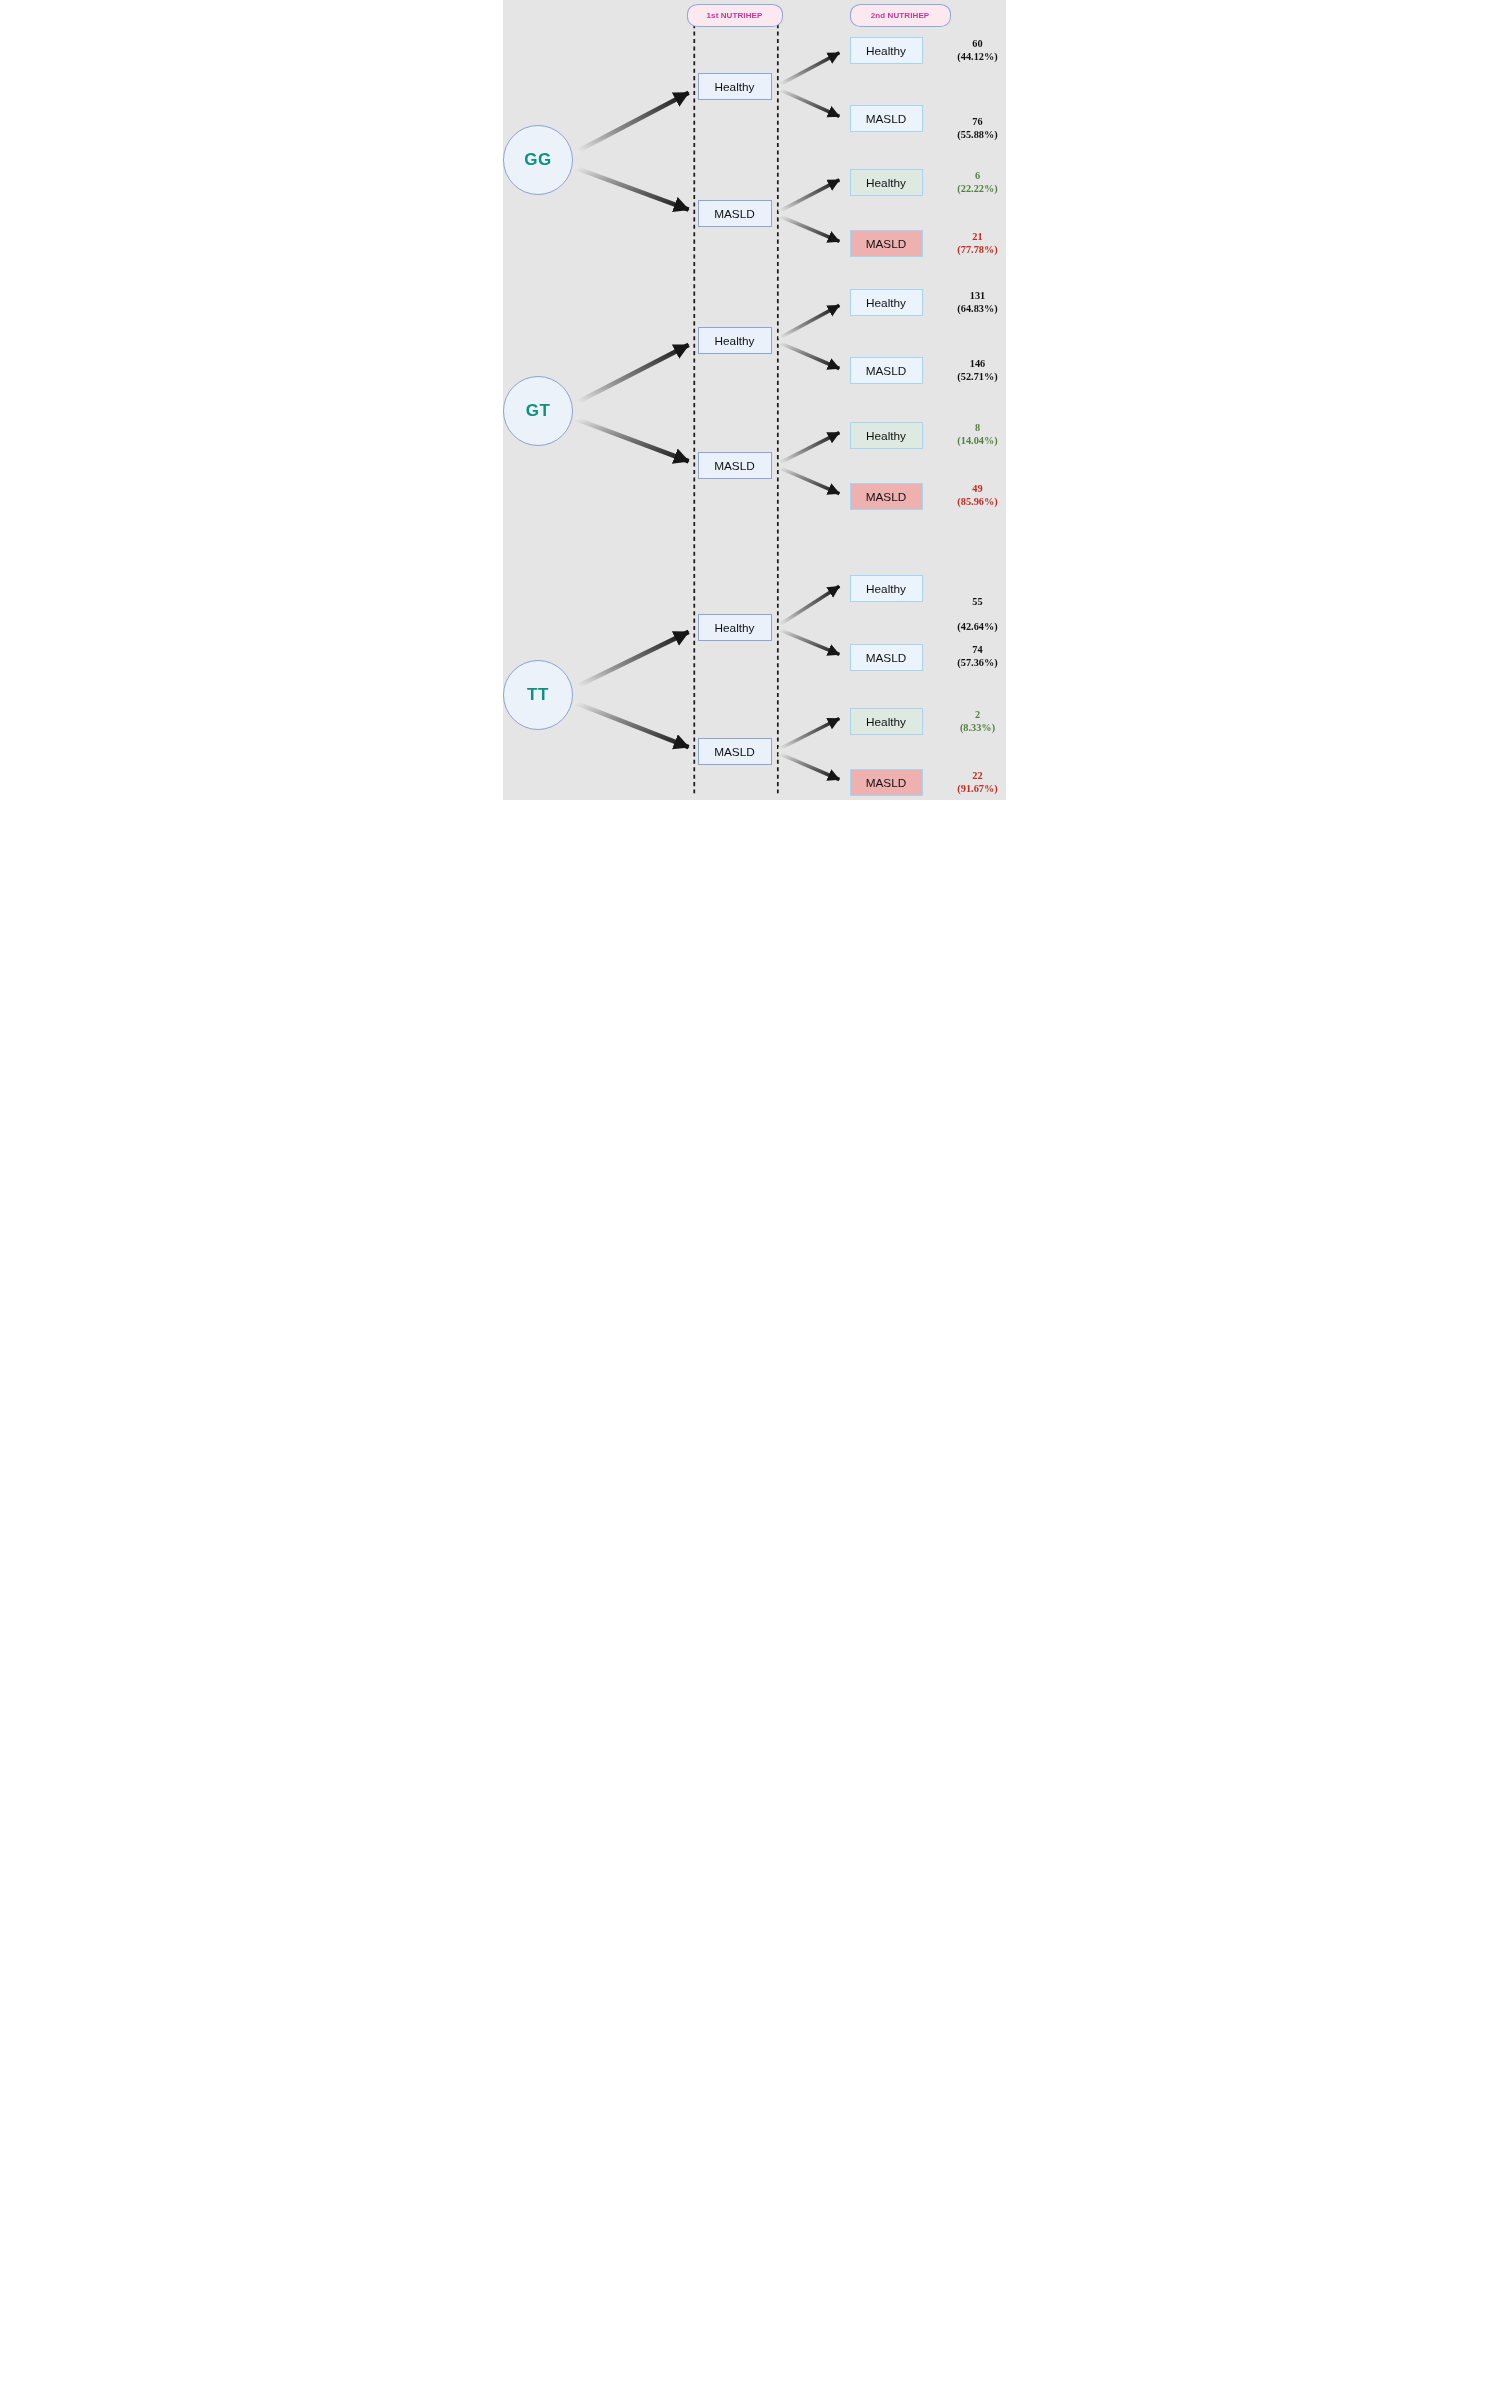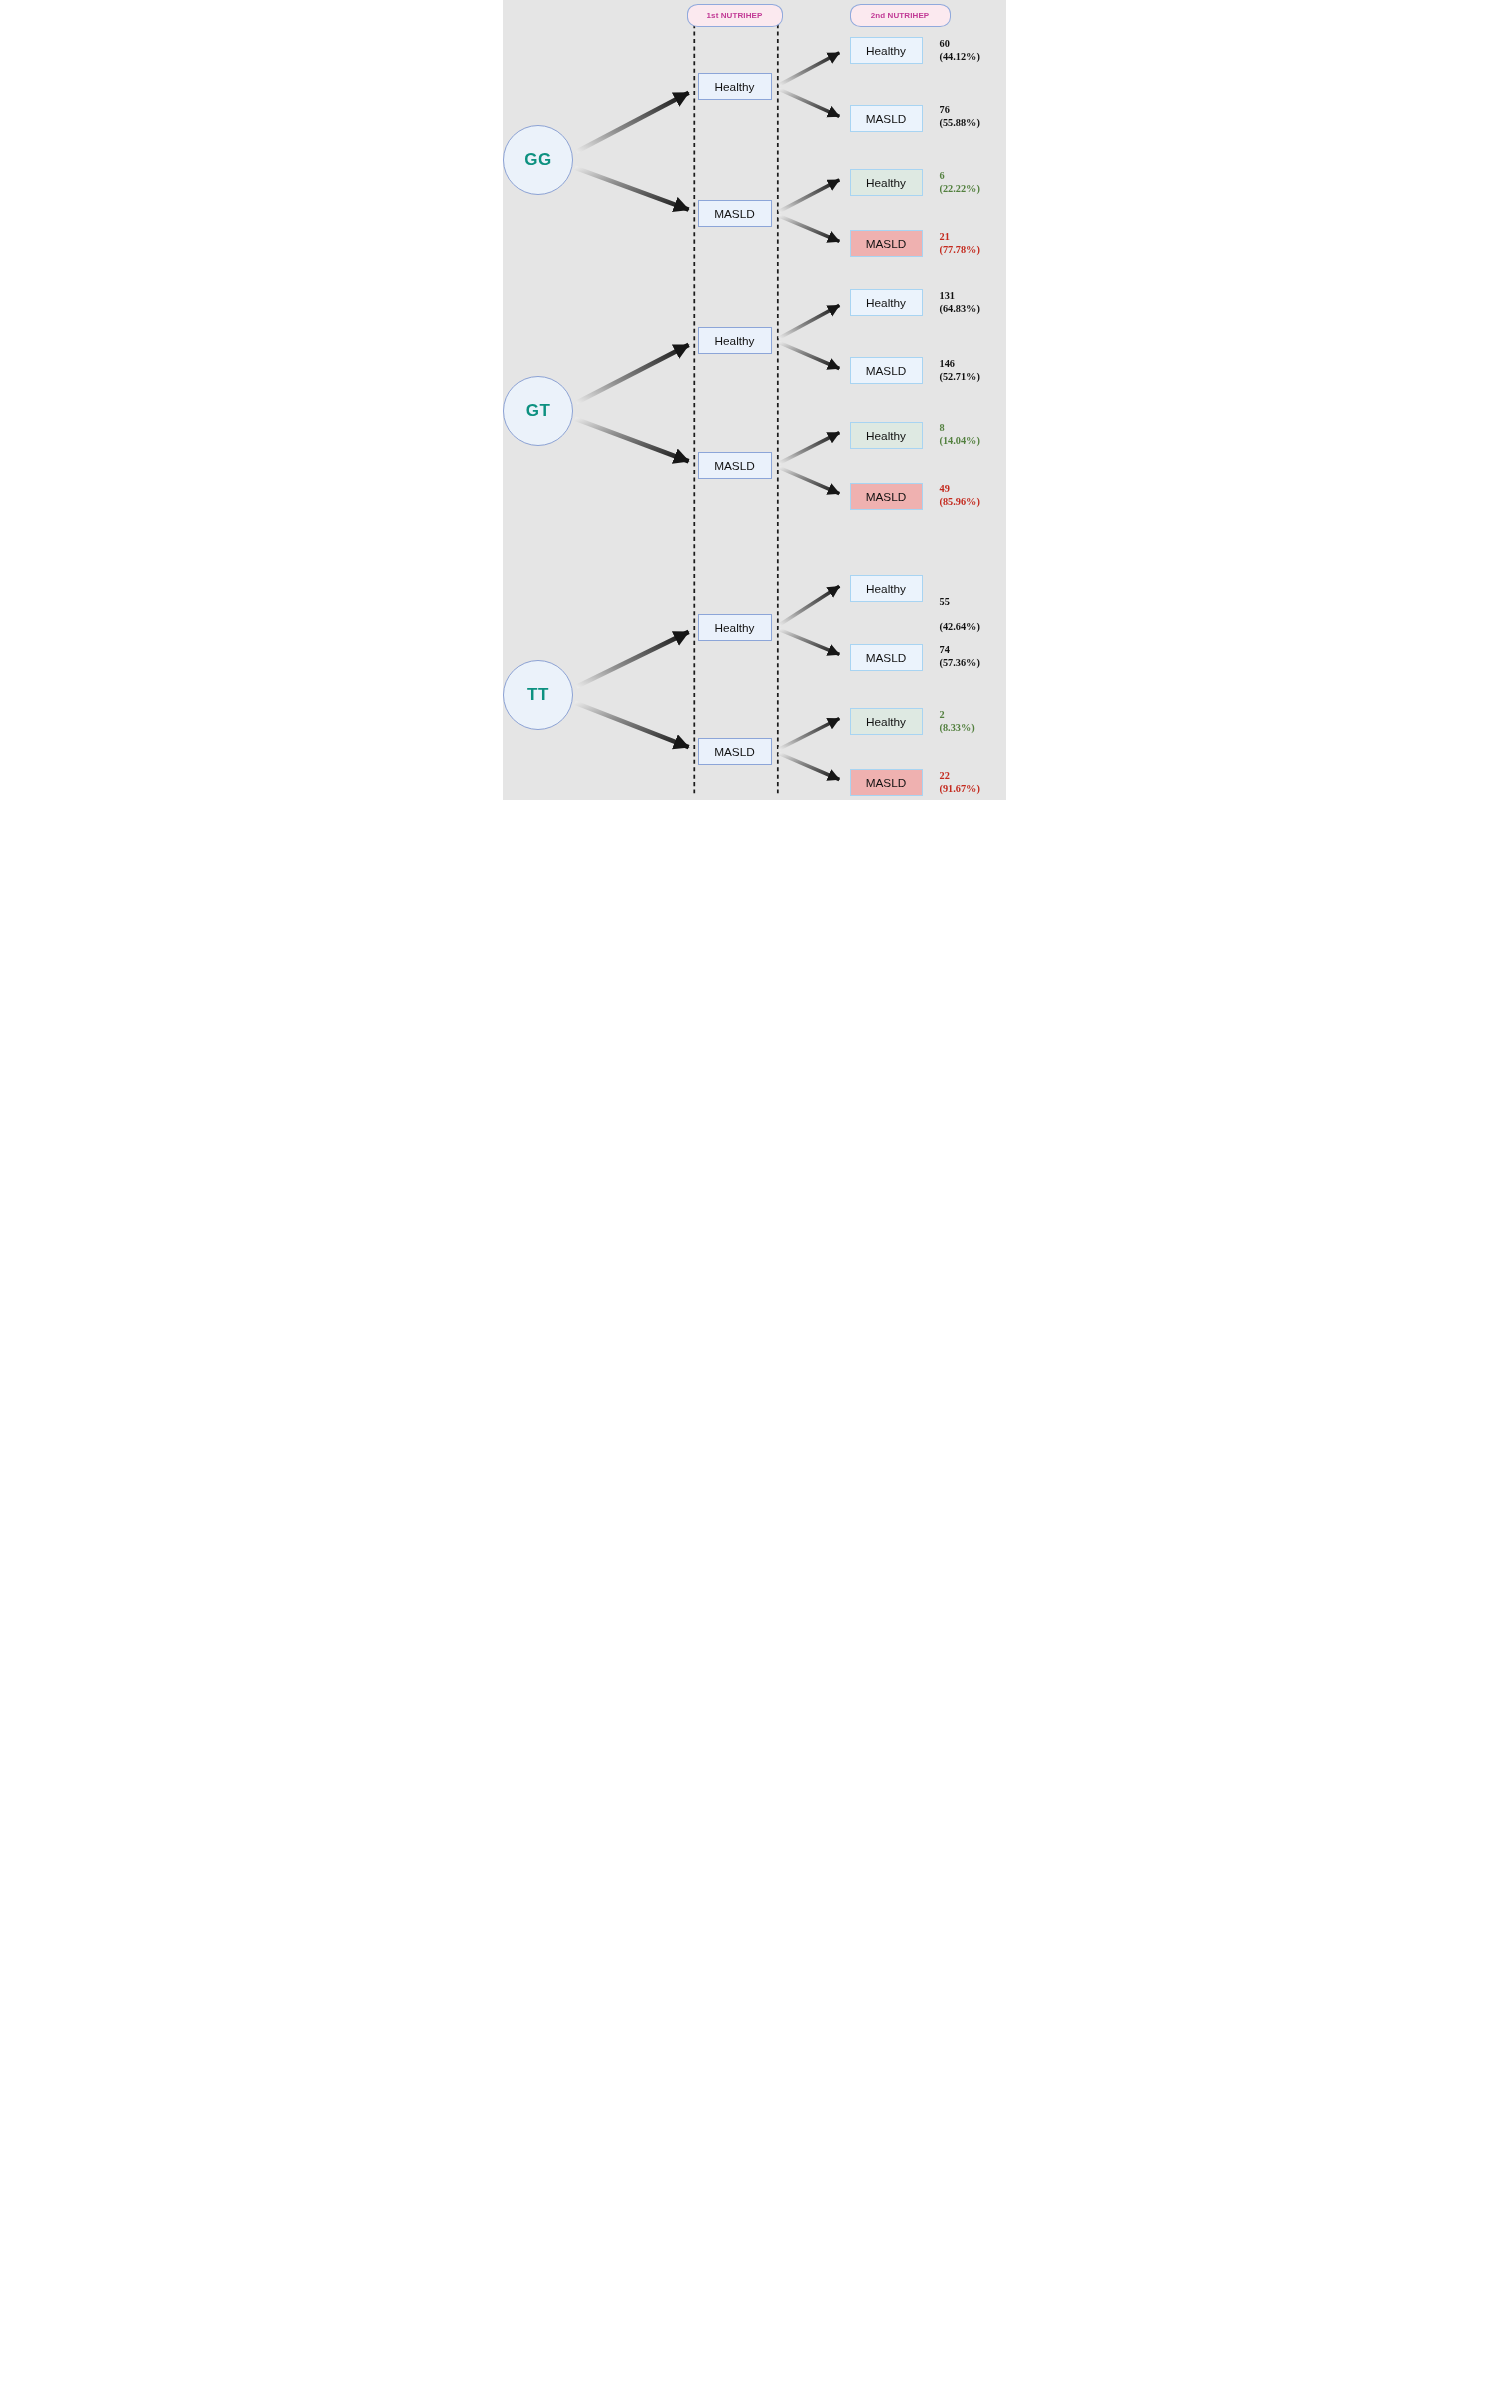--- a/index.html
+++ b/index.html
@@ -34,32 +34,32 @@
     position:absolute; box-sizing:border-box; display:flex; align-items:center; justify-content:center;
     font-family:Liberation Sans, sans-serif; font-size:11.8px; color:#111;
   }
   .v1{left:195px; width:74px; height:27px; background:var(--box1-fill); border:1.3px solid var(--box1-border);}
   .leaf{left:347px; width:73px; height:27px; border:1.3px solid var(--leaf-border);}
   .leaf.blue{background:var(--leaf-blue);}
   .leaf.green{background:var(--leaf-green);}
   .leaf.red{background:var(--leaf-red);}
   .result{
     position:absolute; left:437px; width:76px; height:35px;
-    display:flex; flex-direction:column; align-items:flex-start; justify-content:center;
+    display:flex; flex-direction:column; align-items:center; justify-content:center;
     font-family:"Liberation Serif","DejaVu Serif",serif; font-weight:bold; font-size:10.3px; line-height:1.25;
     color:var(--neutral); text-align:center;
   }
   .result.good{color:var(--good);}
   .result.bad{color:var(--bad);}
   
   #gg{top:125px;} #gt{top:376px;} #tt{top:660px;}
   #b1{top:73px;} #b2{top:200px;} #b3{top:327px;} #b4{top:452px;} #b5{top:614px;} #b6{top:738px;}
   #r1{top:37px;} #r2{top:105px;} #r3{top:169px;} #r4{top:230px;} #r5{top:289px;} #r6{top:357px;}
   #r7{top:422px;} #r8{top:483px;} #r9{top:575px;} #r10{top:644px;} #r11{top:708px;} #r12{top:769px;}
-  #res1{top:33px;} #res2{top:99px;} #res3{top:165px;} #res4{top:226px;} #res5{top:285px;} #res6{top:353px;}
+  #res1{top:33px;} #res2{top:111px;} #res3{top:165px;} #res4{top:226px;} #res5{top:285px;} #res6{top:353px;}
   #res7{top:417px;} #res8{top:478px;} #res9{top:597px;gap:12px;} #res10{top:639px;} #res11{top:704px;} #res12{top:765px;}
 </style>
 </head>
 <body>
 
 <div class="canvas">
 
   <svg class="svg-layer" viewBox="0 0 981 1561" xmlns="http://www.w3.org/2000/svg">
     <defs>
       <linearGradient id="gradUp" x1="0" y1="1" x2="1" y2="0">

